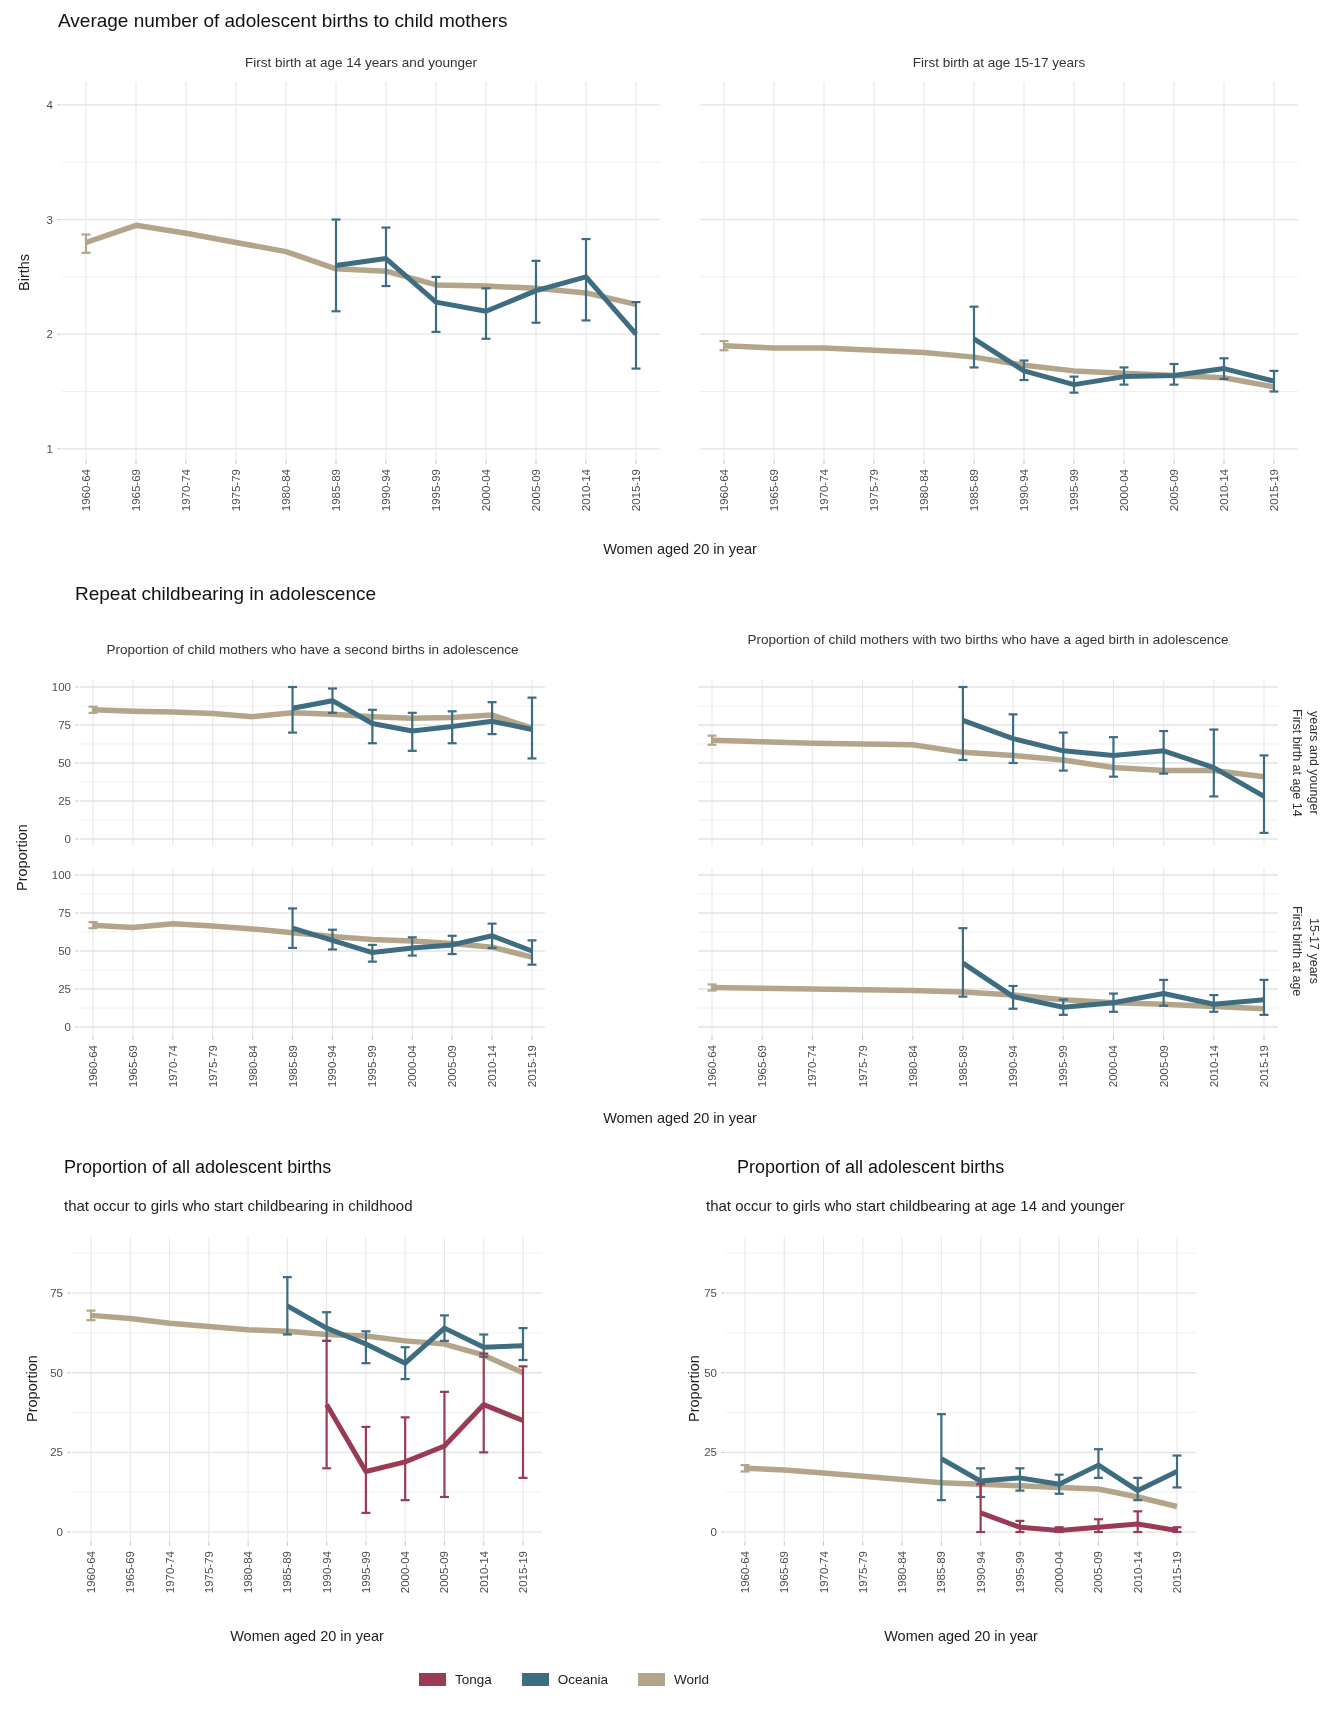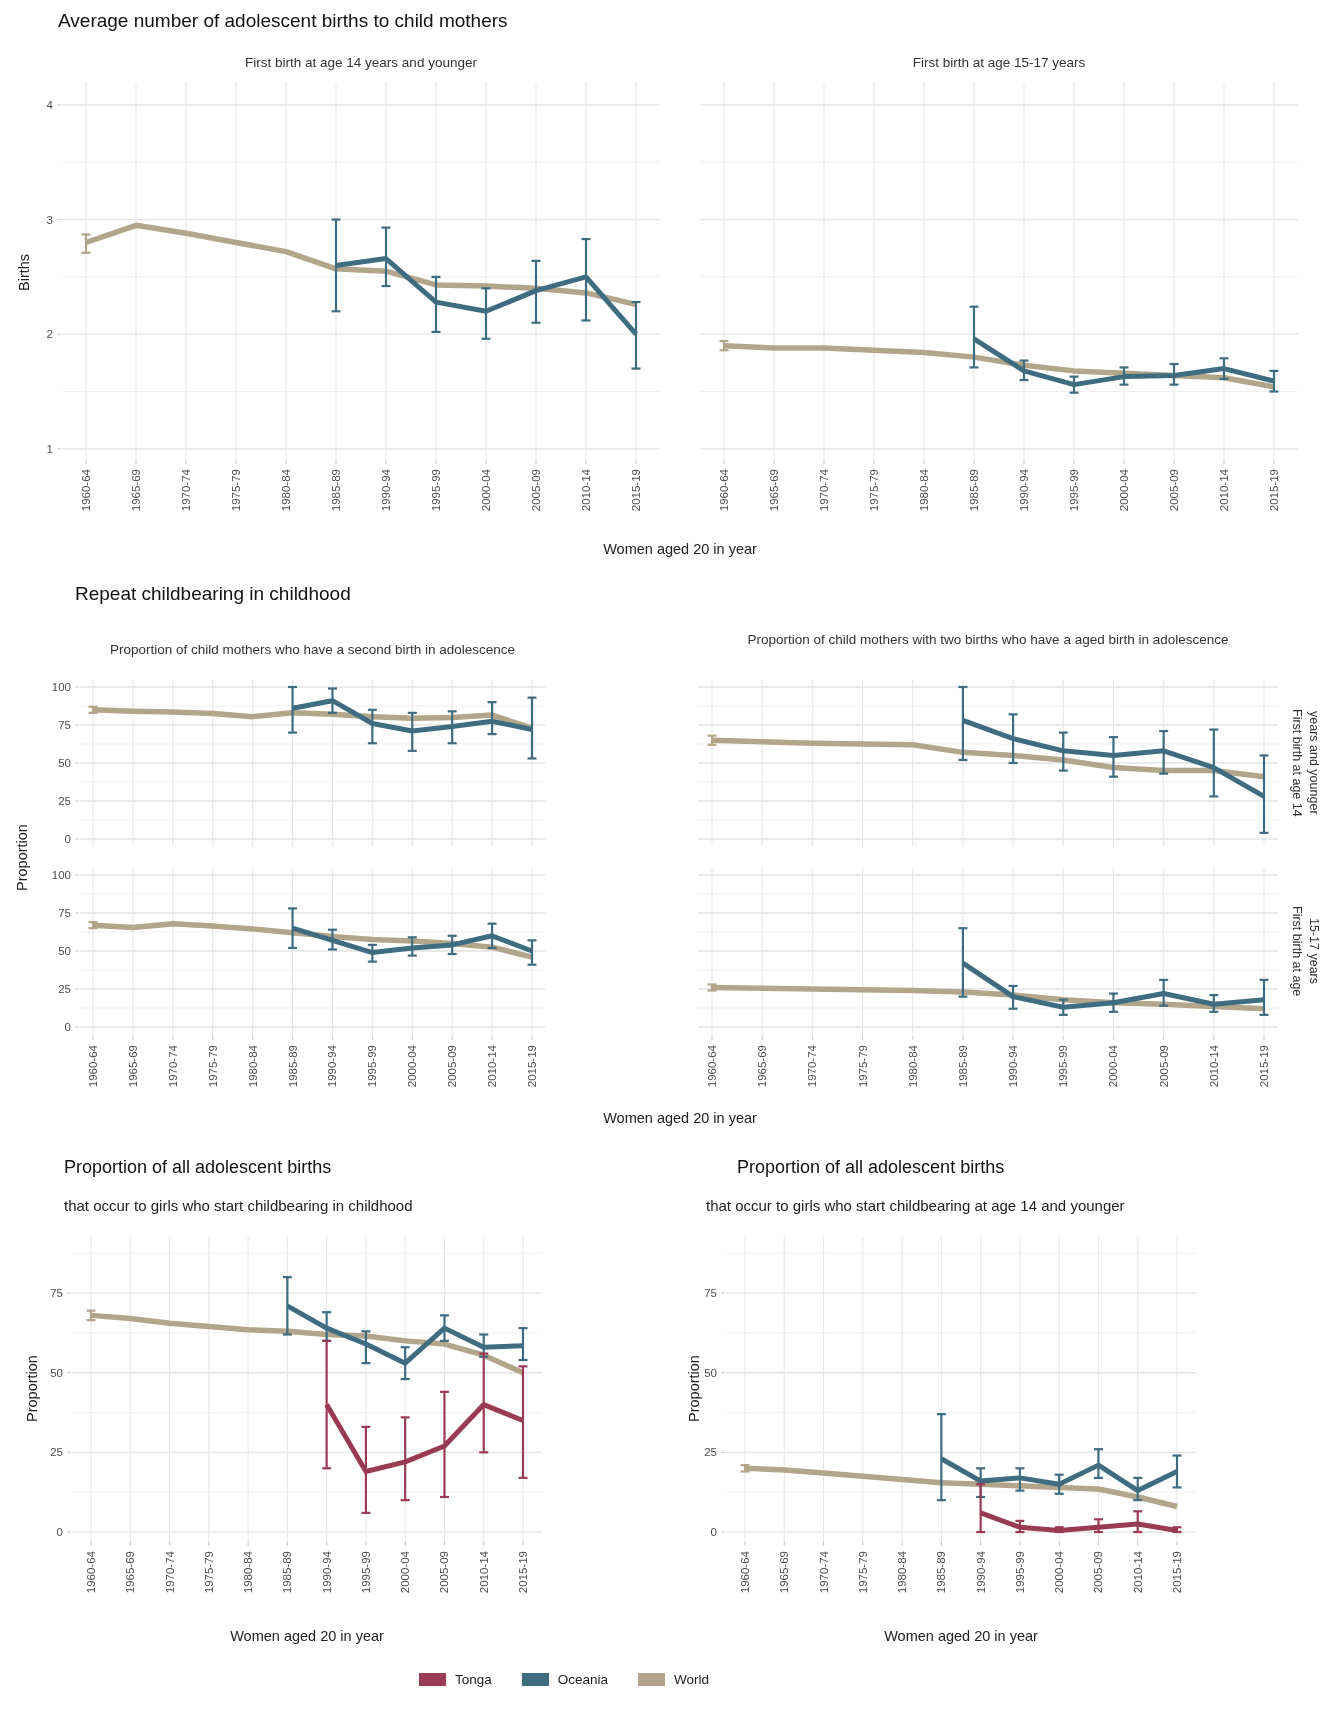--- a/index.html
+++ b/index.html
@@ -699,22 +699,22 @@
         </g>
       </g>
     </svg>
 
   <div class="abs h1" style="left:58px;top:10px;text-align:center;">Average number of adolescent births to child mothers</div>
   <div class="abs ptitle" style="left:62px;top:54px;width:598px;">First birth at age 14 years and younger</div>
   <div class="abs ptitle" style="left:700px;top:54px;width:598px;">First birth at age 15-17 years</div>
   <div class="vlab" style="left:16px;top:291px;">Births</div>
   <div class="abs axlab" style="left:180px;top:541px;width:1000px;">Women aged 20 in year</div>
 
-  <div class="abs h1" style="left:75px;top:583px;">Repeat childbearing in childhood</div>
-  <div class="abs ptitle" style="left:80px;top:641px;width:465px;">Proportion of child mothers who have a second birth in adolescence</div>
+  <div class="abs h1" style="left:75px;top:583px;">Repeat childbearing in adolescence</div>
+  <div class="abs ptitle" style="left:80px;top:641px;width:465px;">Proportion of child mothers who have a second births in adolescence</div>
   <div class="abs ptitle" style="left:743px;top:631px;width:490px;">Proportion of child mothers with two births who have a aged birth in adolescence</div>
   <div class="vlab" style="left:14px;top:891px;">Proportion</div>
   <div class="strip" style="left:1288px;top:680px;height:166px;">First birth at age 14
 years and younger</div>
   <div class="strip" style="left:1288px;top:868px;height:166px;">First birth at age
 15-17 years</div>
   <div class="abs axlab" style="left:180px;top:1110px;width:1000px;">Women aged 20 in year</div>
 
   <div class="abs h2" style="left:64px;top:1157px;">Proportion of all adolescent births</div>
   <div class="abs sub" style="left:64px;top:1197px;">that occur to girls who start childbearing in childhood</div>

